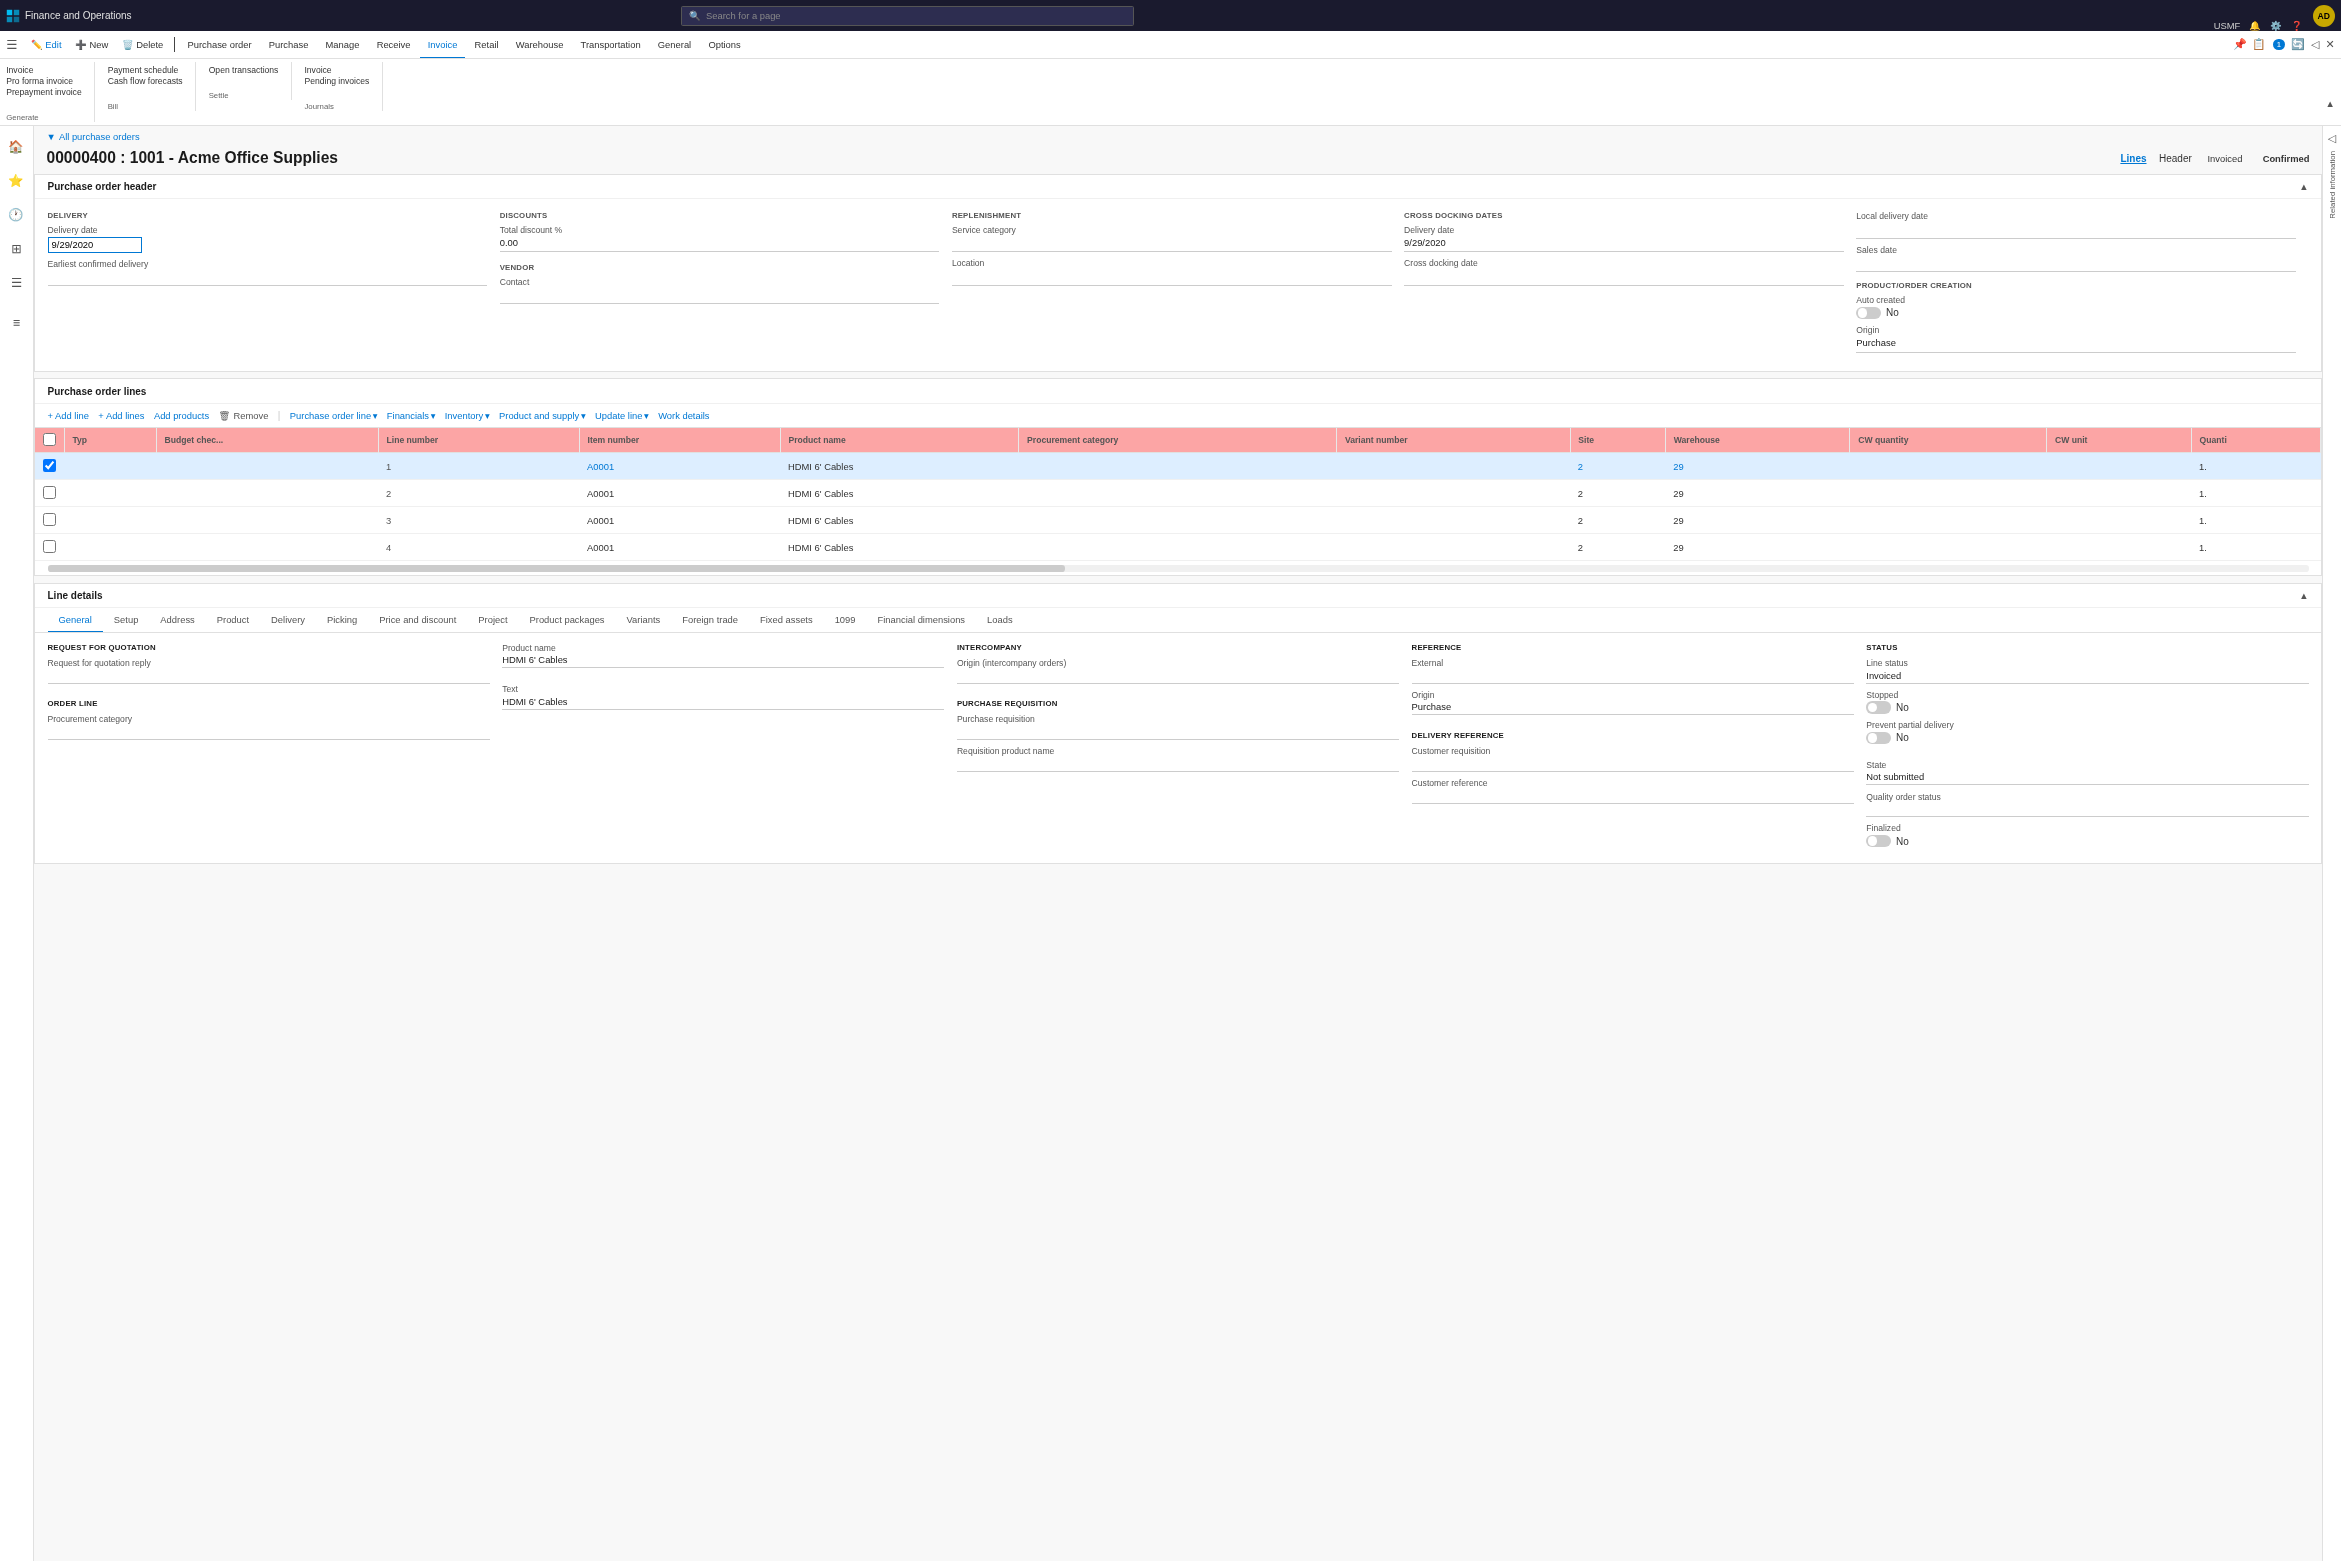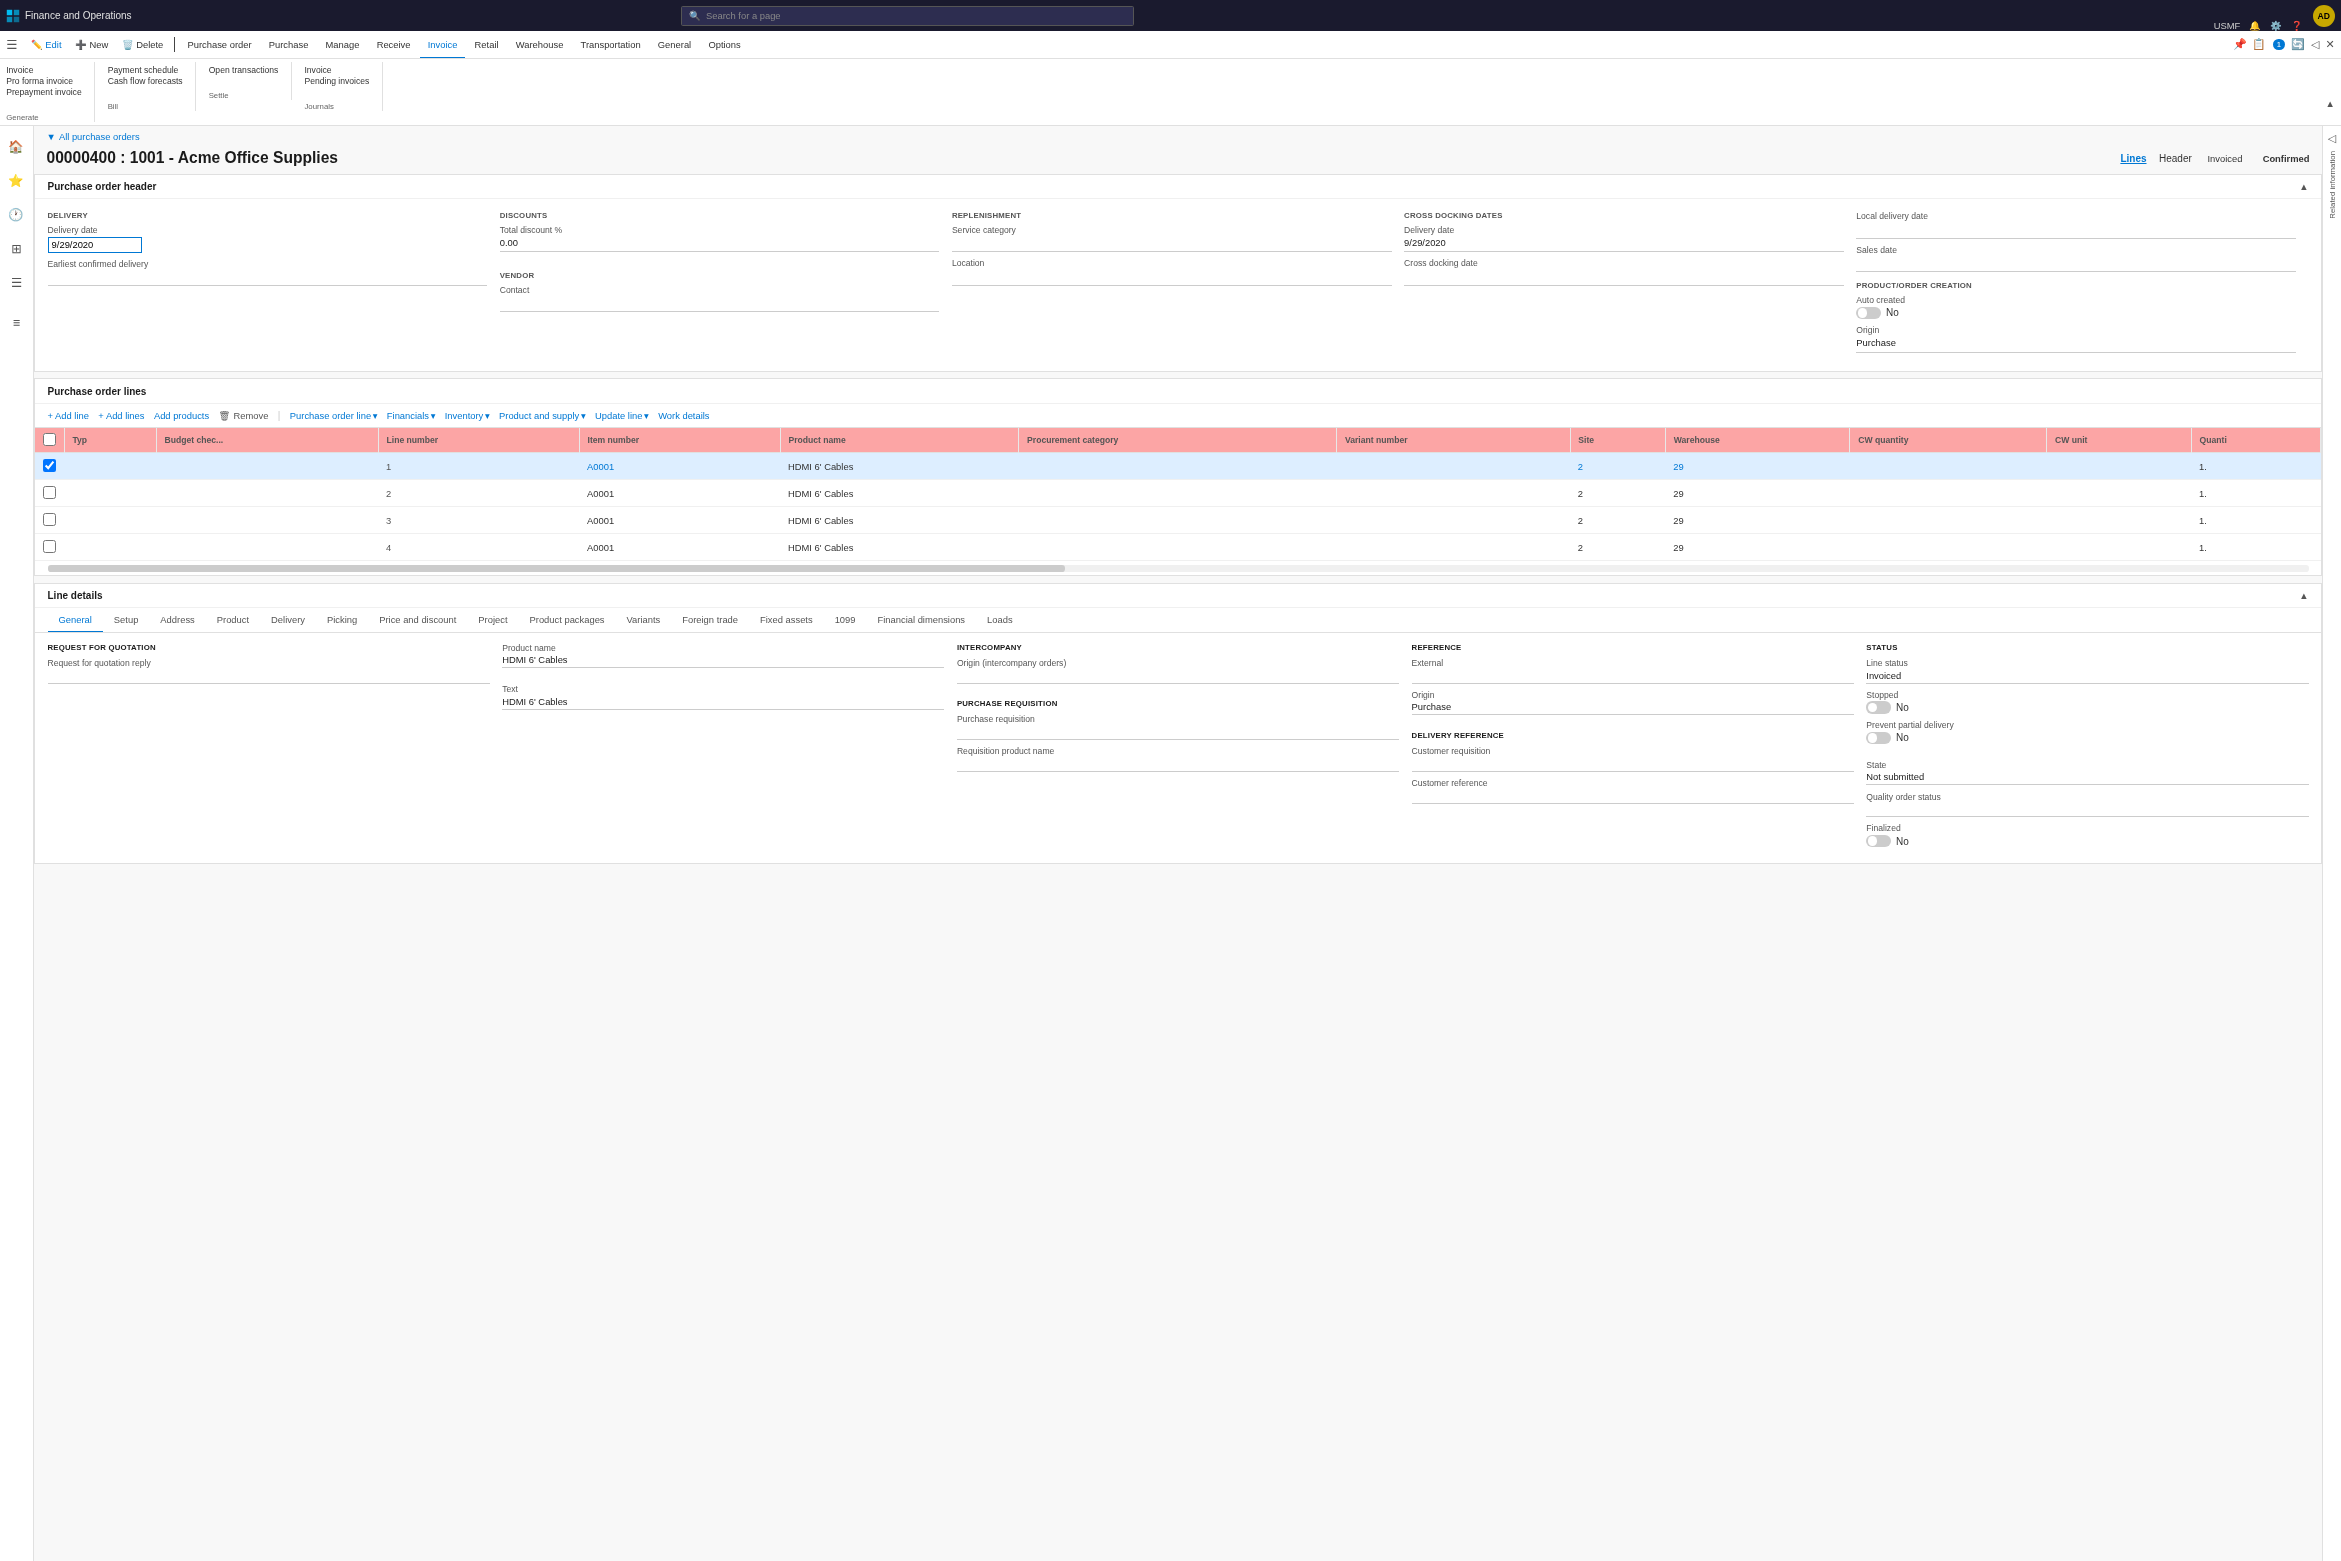--- a/index.html
+++ b/index.html
@@ -271,21 +271,21 @@
             <div class="form-field-empty"></div>
           </div>
         </div>
 
         <div class="form-group">
           <div class="form-label">DISCOUNTS</div>
           <div class="detail-field">
             <div class="form-field-label">Total discount %</div>
             <div class="form-field-value">0.00</div>
           </div>
-          <div class="form-label" style="margin-top:19px;">VENDOR</div>
+          <div class="form-label" style="margin-top:11px;">VENDOR</div>
           <div class="detail-field">
             <div class="form-field-label">Contact</div>
             <div class="form-field-empty"></div>
           </div>
         </div>
 
         <div class="form-group">
           <div class="form-label">REPLENISHMENT</div>
           <div class="detail-field">
             <div class="form-field-label">Service category</div>
@@ -491,20 +491,27 @@
       <div class="detail-form">
 
         <div class="detail-col">
           <div class="detail-group">
             <div class="detail-group-title">REQUEST FOR QUOTATION</div>
             <div class="detail-field">
               <div class="detail-field-label">Request for quotation reply</div>
               <div class="detail-field-empty"></div>
             </div>
           </div>
+          <div class="detail-group">
+            <div class="detail-group-title">ORDER LINE</div>
+            <div class="detail-field">
+              <div class="detail-field-label">Procurement category</div>
+              <div class="detail-field-empty"></div>
+            </div>
+          </div>
         </div>
 
         <div class="detail-col">
           <div class="detail-field">
             <div class="detail-field-label">Product name</div>
             <div class="detail-field-value">HDMI 6' Cables</div>
           </div>
           <div class="detail-field">
             <div class="detail-field-label">Text</div>
             <div class="detail-field-value">HDMI 6' Cables</div>

